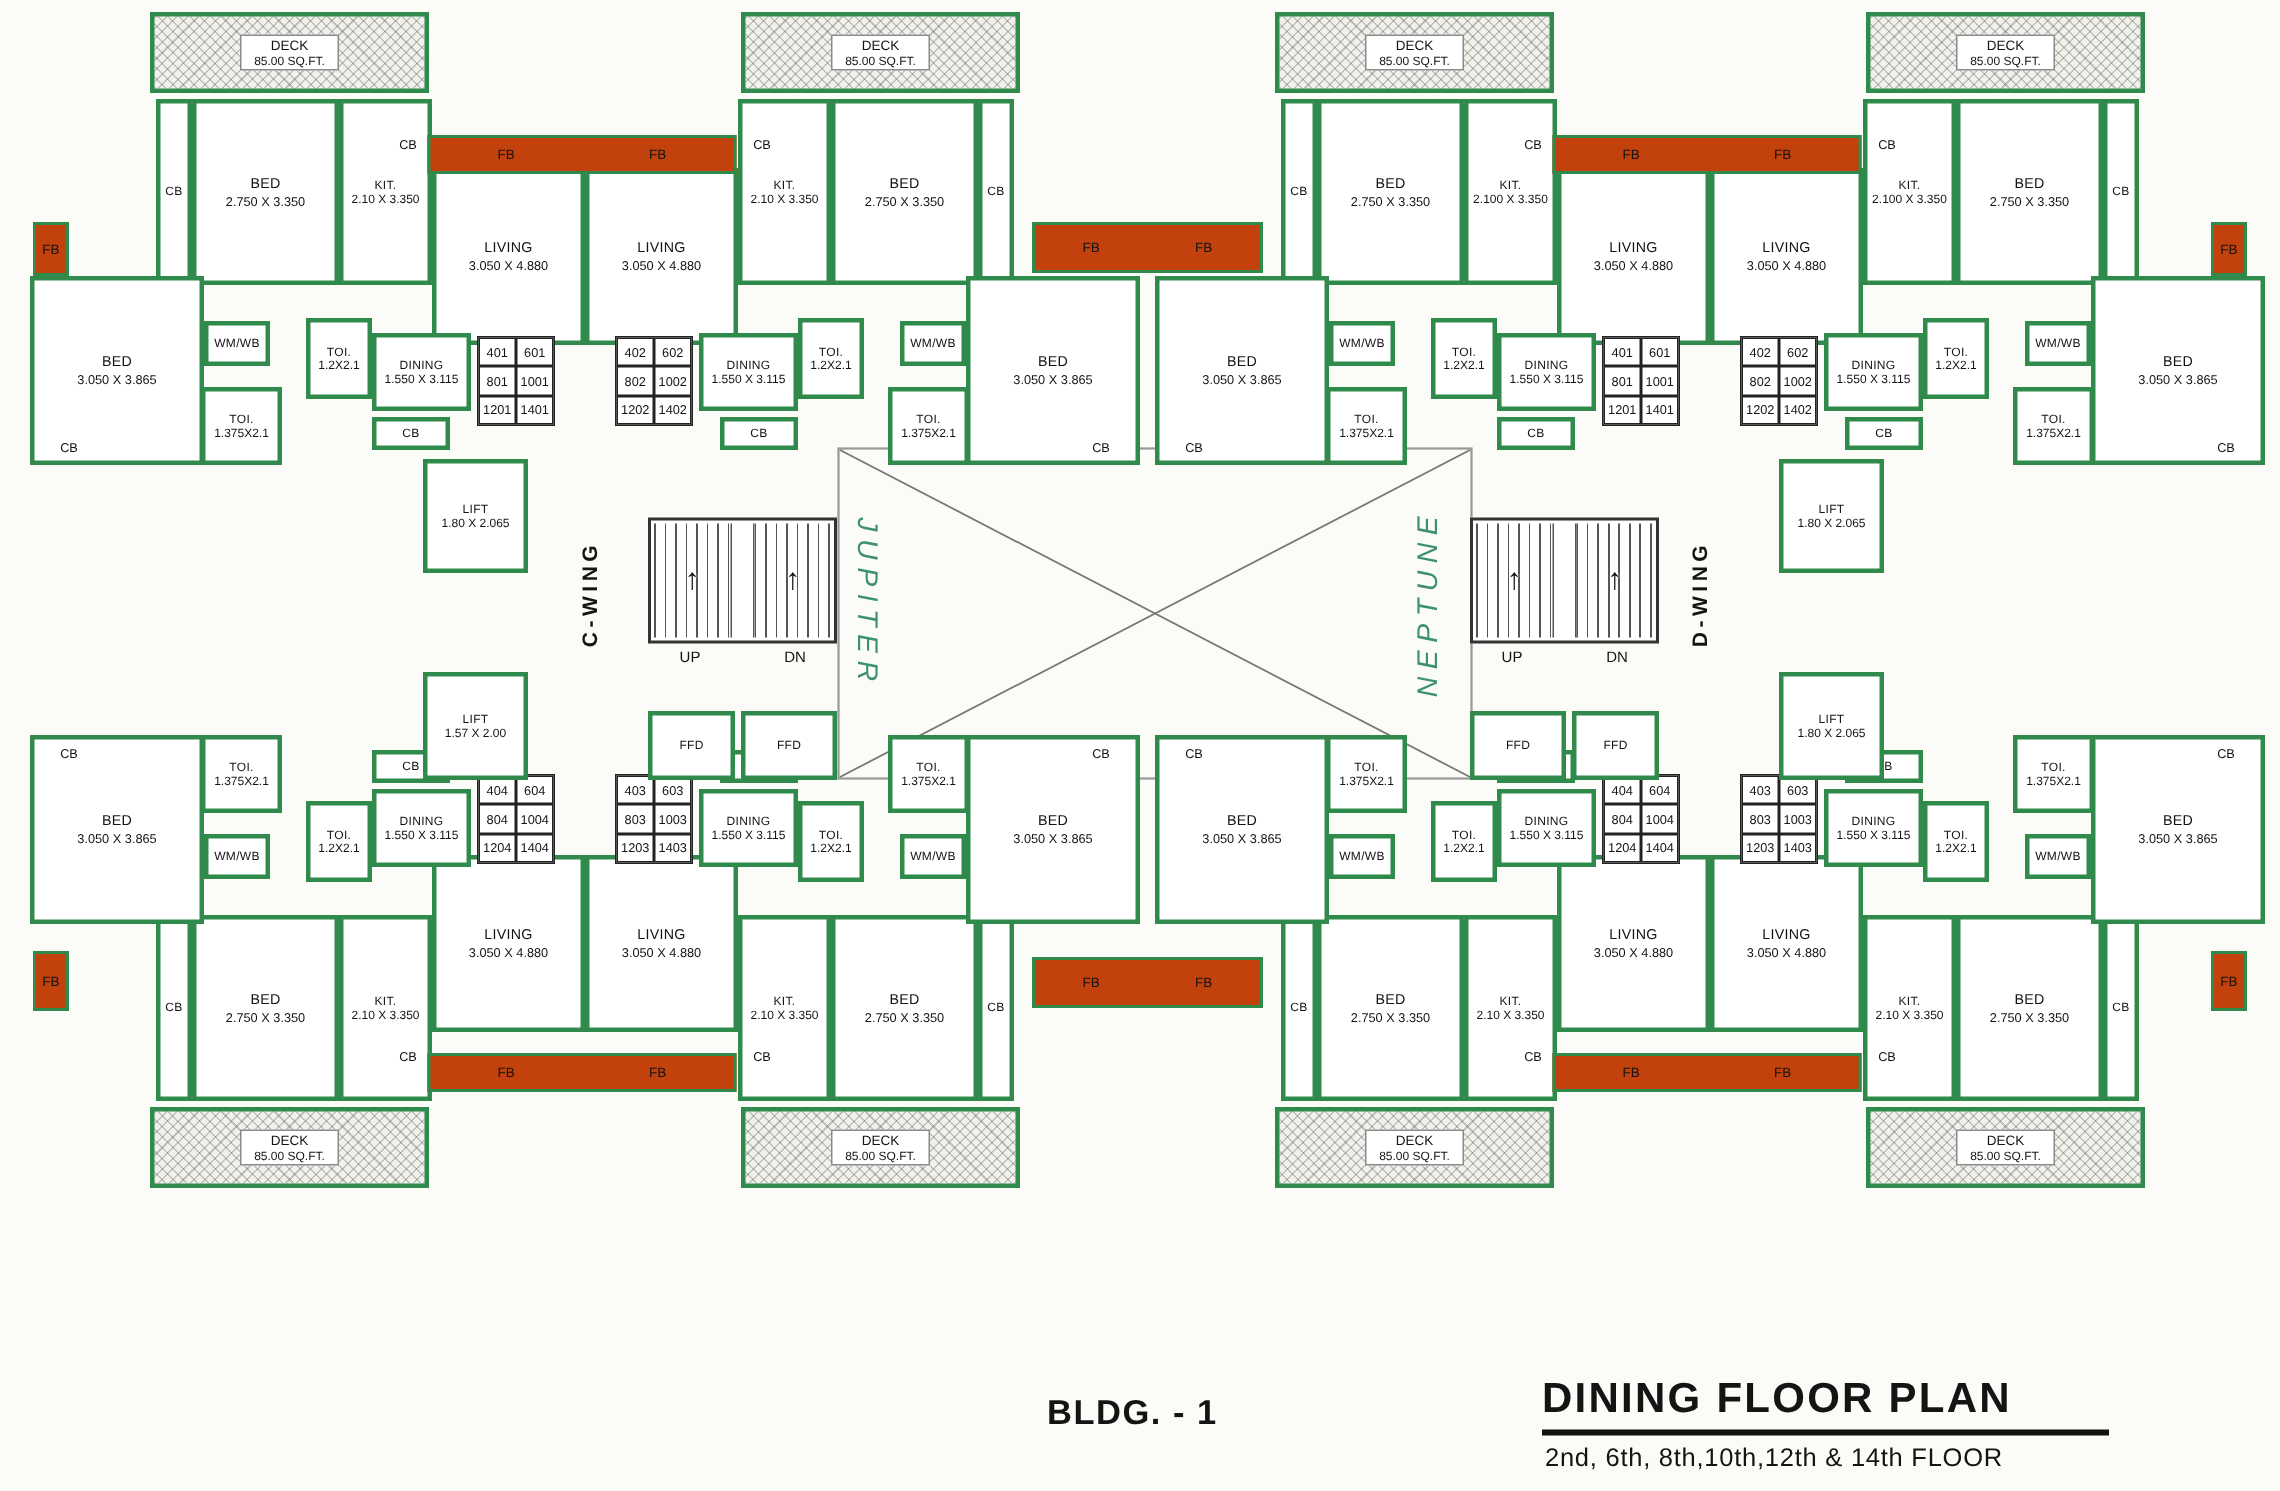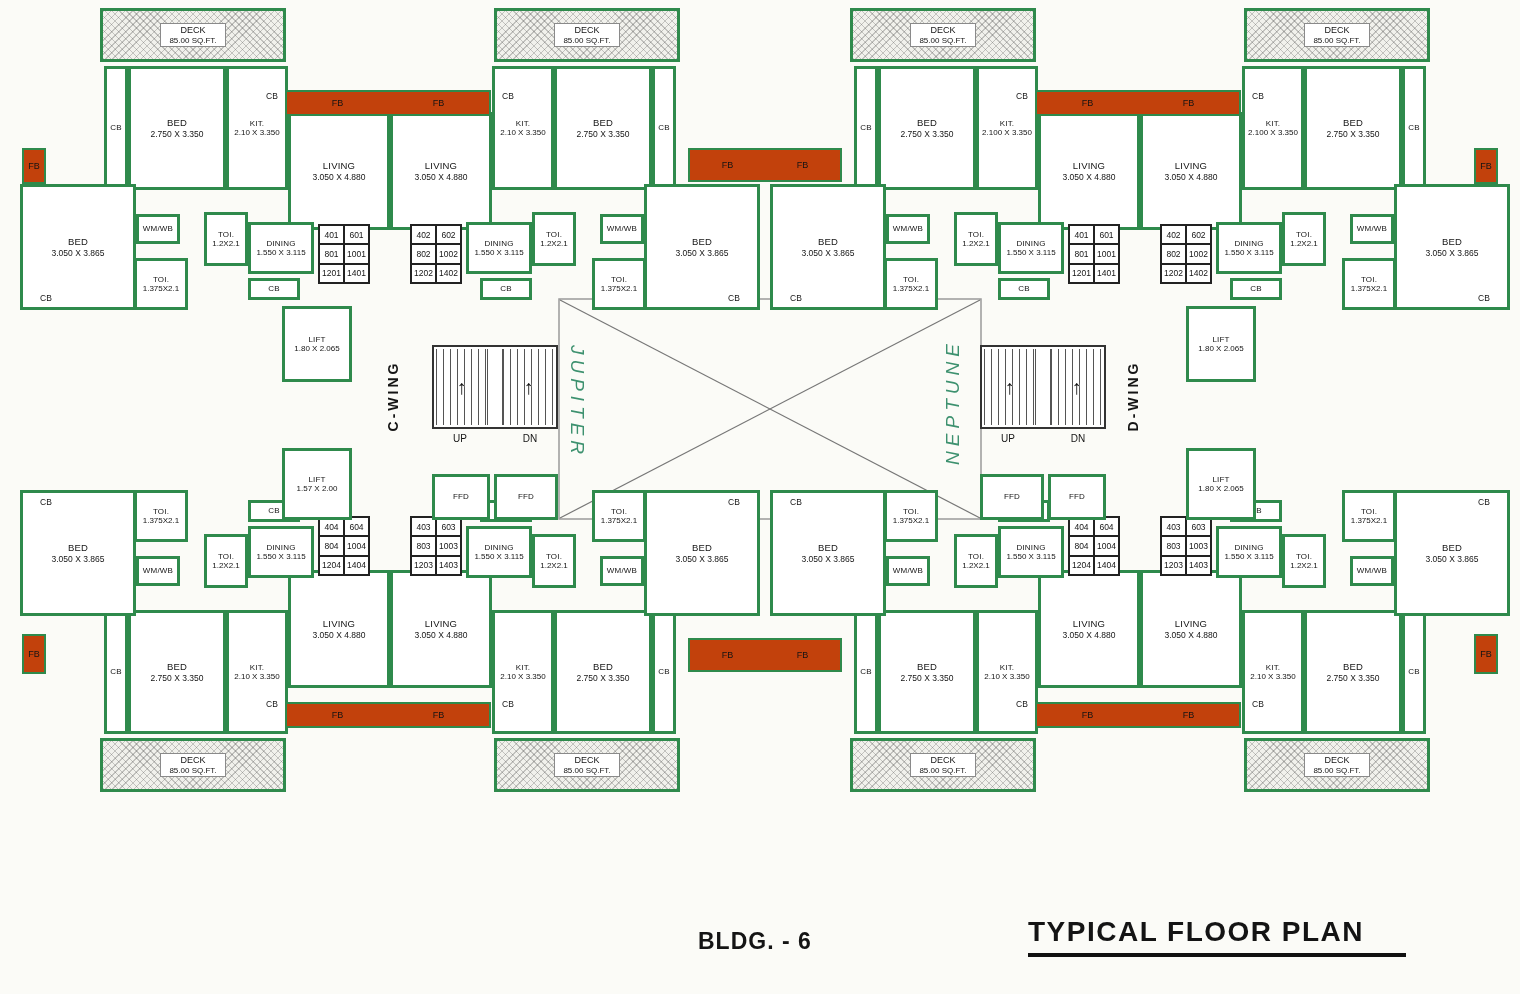--- a/index.html
+++ b/index.html
@@ -101,23 +101,24 @@
 </head>
 <body>
 
 <div id="plan">
   <svg width="424" height="222" style="position:absolute; left:558px; top:298px;">
     <rect x="1" y="1" width="422" height="220" fill="none" stroke="#9a9a9a" stroke-width="1.5"></rect>
     <line x1="2" y1="2" x2="422" y2="220" stroke="#777" stroke-width="1.2"></line>
     <line x1="422" y1="2" x2="2" y2="220" stroke="#777" stroke-width="1.2"></line>
   </svg>
 
-  <div class="bldg">BLDG. - 6</div>
-  <div class="ptitle">TYPICAL FLOOR PLAN</div>
+  <div class="bldg">BLDG. - 1</div>
+  <div class="ptitle">DINING FLOOR PLAN</div>
   <div class="prule"></div>
+  <div class="pfloors">2nd, 6th, 8th,10th,12th &amp; 14th  FLOOR</div>
 <div class="unit" style="left: 20px; top: 8px; width: 370px; height: 302px;">
       <div class="deck" style="left: 80px; top: 0px; width: 186px; height: 54px;">
         <div class="deck-label">
           <div class="rname">DECK</div>
           <div class="dims">85.00  SQ.FT.</div>
         </div>
       </div>
       <div class="room small" style="left: 84px; top: 58px; width: 24px; height: 124px;">
         <div class="rname">CB</div>
       </div>

